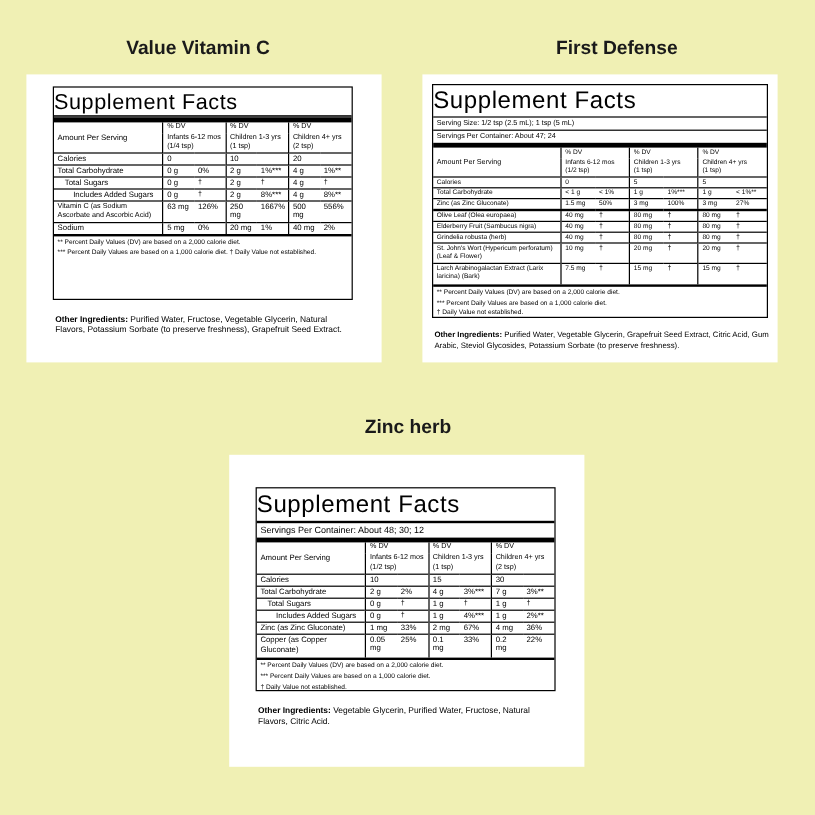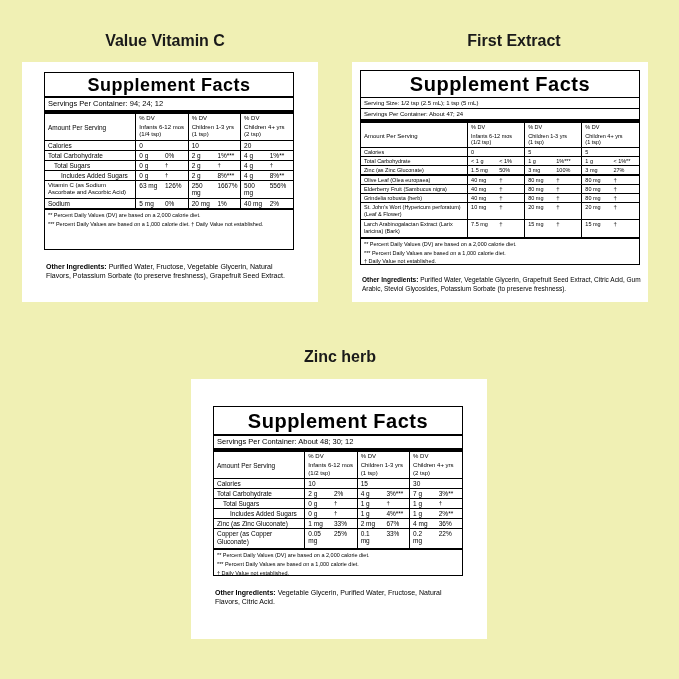--- a/index.html
+++ b/index.html
@@ -18,23 +18,23 @@
     color:#1a1a1a;
     text-align:center;
     white-space:nowrap;
   }
   .facts-card{
     border:1.5px solid #000;
     background:#fff;
     box-sizing:border-box;
   }
   .facts-head{
-    font-weight:bold;
+    font-weight:normal;
     letter-spacing:0.5px;
-    text-align:center;
+    text-align:left;
     line-height:1.05;
   }
   .rule-thick{border-bottom:4px solid #000;}
   .rule-med{border-bottom:2px solid #000;}
   .rule-thin{border-bottom:1px solid #000;}
   .serv{font-size:7.5px;line-height:1.35;padding:1px 3px;}
   .serv2{font-size:6px;line-height:1.35;padding:1px 3px;}
   table.nf{width:100%;border-collapse:collapse;table-layout:fixed;}
   table.nf td,table.nf th{
     padding:1px 3px;
@@ -56,21 +56,20 @@
 </head>
 <body>
 
 <div class="panel-title" style="left:0;top:32px;width:330px;">Value Vitamin C</div>
 
 <div class="panel" style="left:22px;top:62px;width:296px;height:240px;">
   <div class="facts-card" style="position:absolute;left:22px;top:10px;width:250px;height:178px;">
     <div class="facts-head" style="font-size:18px;padding:3px 0 1px 0;">Supplement  Facts</div>
     <div class="rule-thin" style="margin:0 0 0 0;"></div>
     <div class="rule-thin"></div>
-    <div class="serv">Servings Per Container: 94; 24; 12</div>
     <div class="rule-thick"></div>
 
     <table class="nf">
       <tbody>
           <tr>
         <td style="width:34%;"></td>
         <td class="hdrcell vline" colspan="2">% DV</td>
         <td class="hdrcell vline" colspan="2">% DV</td>
         <td class="hdrcell vline" colspan="2">% DV</td>
       </tr>
@@ -152,21 +151,21 @@
     <div class="foot">** Percent Daily Values (DV) are based on a 2,000 calorie diet.</div>
     <div class="foot" style="padding-top:0;">*** Percent Daily Values are based on a 1,000 calorie diet. † Daily Value not established.</div>
   </div>
 
   <div class="other" style="position:absolute;left:22px;top:196px;width:252px;">
     <b>Other Ingredients:</b>
     <span>Purified Water, Fructose, Vegetable Glycerin, Natural Flavors, Potassium Sorbate (to preserve freshness), Grapefruit Seed Extract.</span>
   </div>
 </div>
 
-<div class="panel-title" style="left:349px;top:32px;width:330px;">First Extract</div>
+<div class="panel-title" style="left:349px;top:32px;width:330px;">First Defense</div>
 
 <div class="panel" style="left:352px;top:62px;width:296px;height:240px;">
   <div class="facts-card" style="position:absolute;left:8px;top:8px;width:280px;height:195px;">
     <div class="facts-head" style="font-size:20px;padding:3px 0 2px 0;">Supplement Facts</div>
     <div class="rule-thin"></div>
     <div class="serv2">Serving Size: 1/2 tsp (2.5 mL); 1 tsp (5 mL)</div>
     <div class="rule-thin"></div>
     <div class="serv2">Servings Per Container: About 47; 24</div>
     <div class="rule-thick"></div>
 

